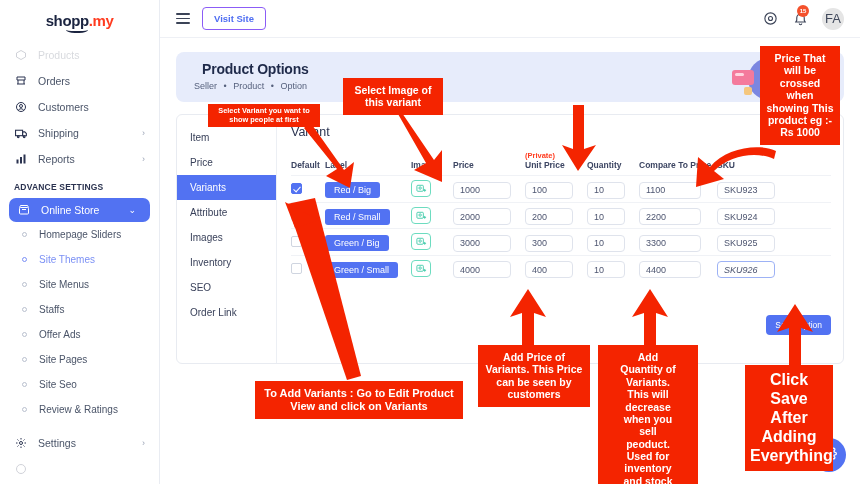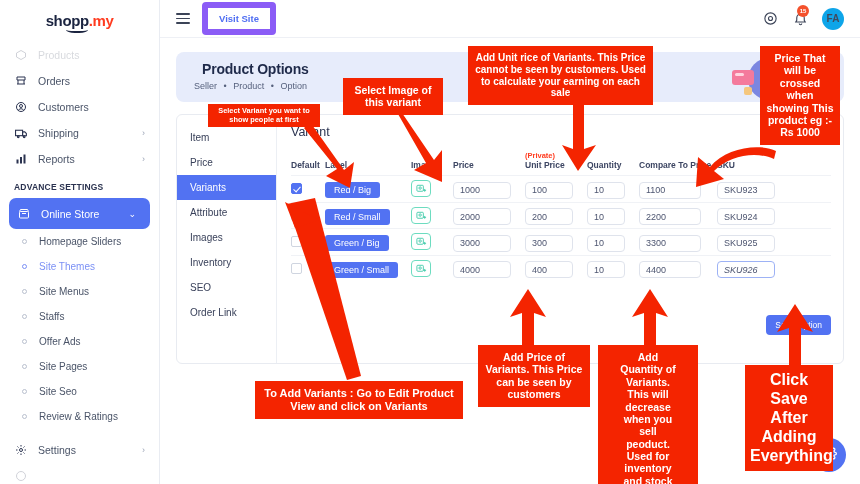--- a/index.html
+++ b/index.html
@@ -31,55 +31,55 @@
   }
   .nav-item.faded { opacity:0.22; }
   .nav-item .ico { width:14px; height:14px; display:flex; align-items:center; justify-content:center; color:#2b3350; flex:0 0 14px;}
   .nav-item .chev { position:absolute; right:14px; color:#9aa3b5; font-size:9px; }
   .nav-section {
     font-size:8.5px; font-weight:bold; color:#2b3350; letter-spacing:0.2px;
     padding:10px 14px 6px 14px;
   }
   .nav-item.active {
     background:#5272f2; color:#fff; border-radius:7px; margin:0 9px; padding:0 8px;
-    height:31px;
+    height:24px;
   }
   .nav-item.active .ico, .nav-item.active .chev { color:#fff; }
   .sub-item {
     display:flex; align-items:center; gap:12px;
     height:25px; padding-left:22px; font-size:10px; color:#4a5468;
   }
   .sub-item .bullet { width:5px; height:5px; border-radius:50%; border:1px solid #b9c0ce; }
   .sub-item.sel { color:#7b90f5; }
   .sub-item.sel .bullet { border-color:#7b90f5; }
 
   
   .topbar {
     position:absolute; left:160px; top:0; right:0; height:38px;
     background:#fff; border-bottom:1px solid #eef0f5;
     display:flex; align-items:center; padding:0 16px; gap:12px;
   }
   .hamburger { width:14px; display:flex; flex-direction:column; gap:3px; cursor:pointer; }
   .hamburger span { display:block; height:1.6px; background:#3b4357; border-radius:2px; }
   .visit-btn {
-    border:6px solid #8b5cf6; color:#4f6ef2; background:#fff;
+    border:1px solid #8b5cf6; color:#4f6ef2; background:#fff;
     font-size:9.5px; padding:5px 11px; border-radius:4px; font-weight:bold;text-align:right;
   }
   .topbar-right { margin-left:auto; display:flex; align-items:center; gap:14px; }
   .circ-icon { width:16px; height:16px; color:#3b4357; display:flex; align-items:center; justify-content:center; }
   .bell-wrap { position:relative; }
   .badge {
     position:absolute; top:-6px; left:5px; background:#f4512c; color:#fff;
     font-size:6px; font-weight:bold; border-radius:50%;
     min-width:12px; height:12px; display:flex; align-items:center; justify-content:center;
     padding:0 2px;
   }
   .avatar {
-    width:22px; height:22px; border-radius:50%; background:#0ea5e9;
-    color:#41495c; font-size:10px; font-weight:bold;
+    width:22px; height:22px; border-radius:50%; background:#e5e5e5;
+    color:#41495c; font-size:13px; font-weight:normal;
     display:flex; align-items:center; justify-content:center;
   }
 
   
   .content { position:absolute; left:160px; top:38px; right:0; bottom:0; background:#fff; padding:14px 16px; }
   .banner {
     background:#e7ecfb; border-radius:8px; height:50px;
     padding:9px 16px; position:relative; overflow:hidden;
   }
   .banner h1 { font-size:14px; color:#1f2a4a; font-weight:bold; letter-spacing:-0.2px;margin-left:10px; }
@@ -504,21 +504,20 @@
   <div class="arrow" style="left:775px; top:300px; width:40px; height:72px;">
     <svg width="40" height="72" viewBox="0 0 40 72">
         <path d="M14 70 L26 70 L26 28 L38 32 L20 4 L2 32 L14 28 Z" fill="#f42400"></path>
       </svg>
   </div>
 
   <div class="anno" style="left:208px; top:104px; width:112px; padding:3px 4px; font-size:7.4px;">Select Variant you want to show people at first</div>
 
   <div class="anno" style="left:343px; top:78px; width:100px; padding:6px 5px; font-size:10.5px;">Select Image of this variant</div>
 
-  <div class="anno" style="left:468px; top:46px; width:185px; padding:6px 6px; font-size:10px;">Add Unit rice of  Variants. This Price cannot be seen by customers. Used to calculate your earning on each sale</div>
 
   <div class="anno" style="left:760px; top:46px; width:80px; padding:6px 5px; font-size:10.5px;">Price That will be crossed when showing This product eg :- Rs 1000</div>
 
   <div class="anno" style="left:255px; top:381px; width:208px; padding:6px 8px; font-size:11px;">To Add Variants : Go to Edit Product View and click on Variants</div>
 
   <div class="anno" style="left:478px; top:345px; width:112px; padding:6px 5px; font-size:10.5px;">Add Price of Variants. This Price can be seen by customers</div>
 
   <div class="anno" style="left:598px; top:345px; width:100px; padding:6px 21px; font-size:10.5px;">Add Quantity of Variants. This will decrease when you sell peoduct. Used for inventory and stock tracking</div>
 
   <div class="anno" style="left:745px; top:365px; width:88px; padding:6px 5px; font-size:16px;">Click Save After Adding Everything</div>

